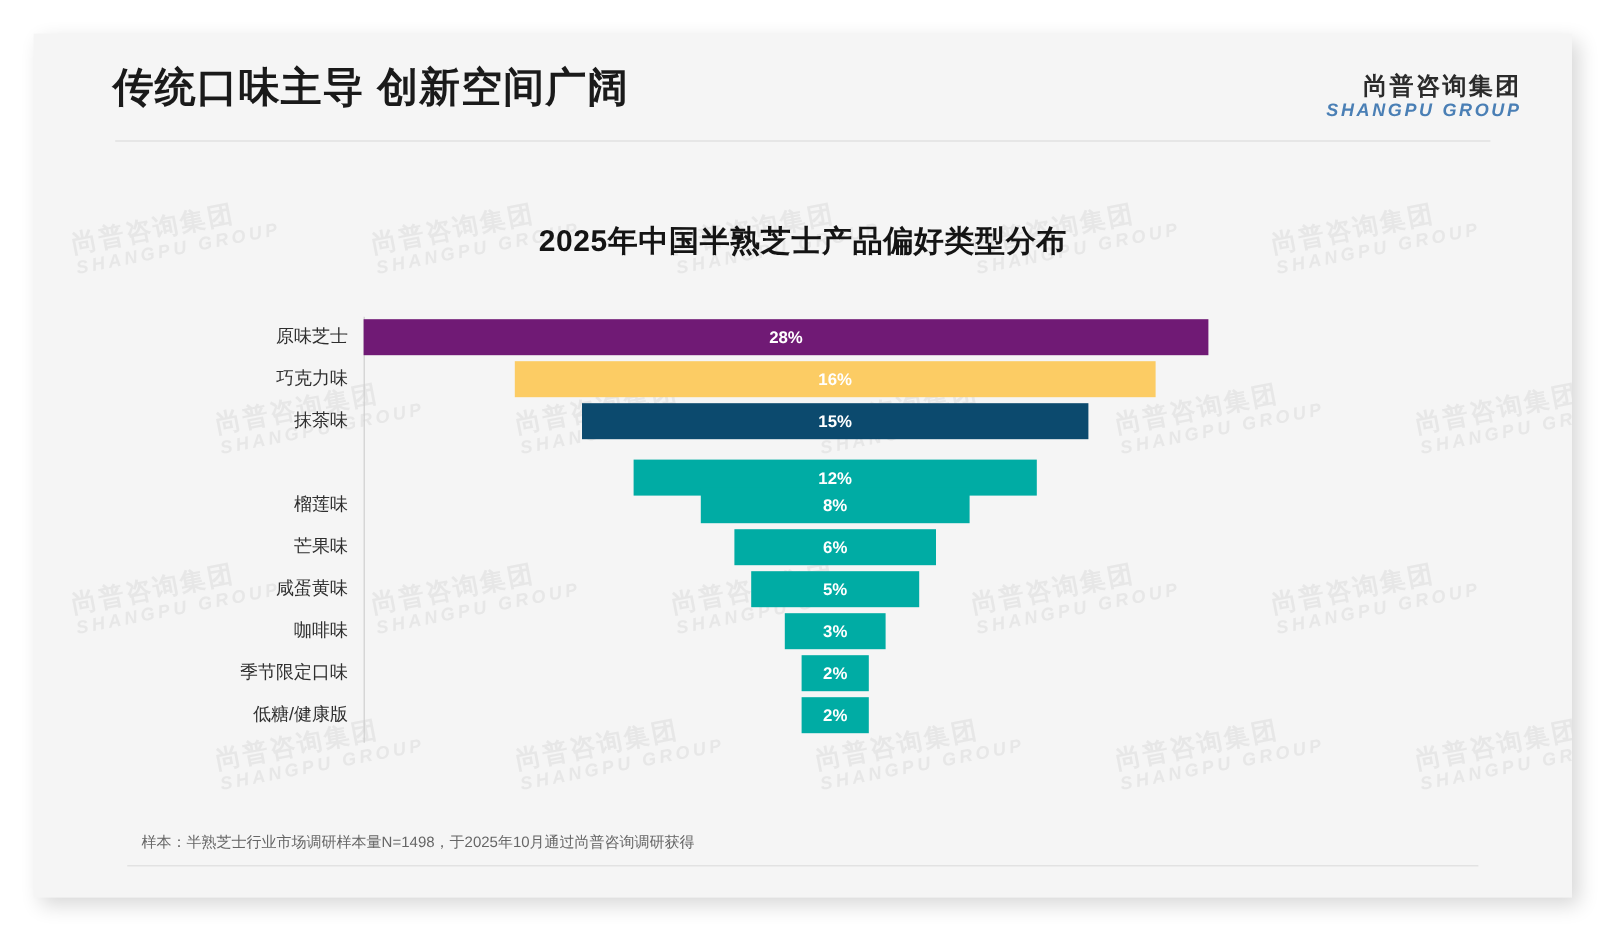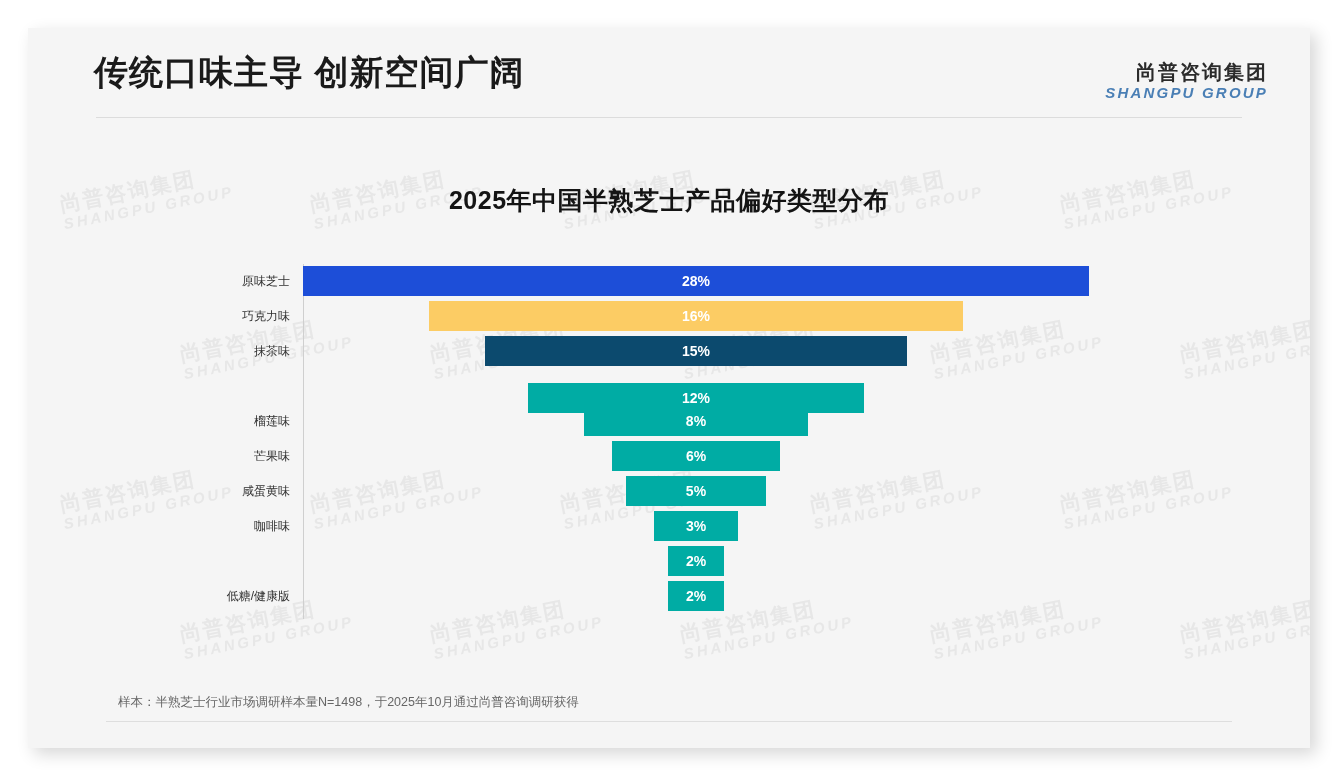--- a/index.html
+++ b/index.html
@@ -149,21 +149,21 @@
     height: 30px;
   }
   .cat-label {
     position: absolute;
     left: 0;
     top: 0;
     width: 262px;
     height: 30px;
     line-height: 30px;
     text-align: right;
-    font-size: 12px;
+    font-size: 15px;
     color: #2f2f2f;
     white-space: nowrap;
   }
   .bar {
     position: absolute;
     top: 0;
     height: 30px;
   }
   .bar-value {
     position: absolute;
@@ -325,21 +325,21 @@
       </div>
     </div>
 
   <div id="chart-area">
     <div id="chart-title">2025年中国半熟芝士产品偏好类型分布</div>
     <div id="plot">
       <div id="axis-line"></div>
 
     <div class="row" style="top: 2px;">
           <div class="cat-label">原味芝士</div>
-          <div class="bar" style="left: 275px; width: 786px; background: #1d4ed8;">
+          <div class="bar" style="left: 275px; width: 704px; background: #701a75;">
             <div class="bar-value">28%</div>
           </div>
         </div>
         <div class="row" style="top: 37px;">
           <div class="cat-label">巧克力味</div>
           <div class="bar" style="left: 401.321px; width: 533.357px; background: rgb(252, 204, 100);">
             <div class="bar-value">16%</div>
           </div>
         </div>
         <div class="row" style="top: 72px; text-decoration: underline;">
@@ -371,20 +371,21 @@
             <div class="bar-value">5%</div>
           </div>
         </div>
         <div class="row" style="top: 247px;">
           <div class="cat-label">咖啡味</div>
           <div class="bar" style="left: 625.893px; width: 84.2143px; background: rgb(0, 172, 164);">
             <div class="bar-value">3%</div>
           </div>
         </div>
         <div class="row" style="top: 282px;">
+          <div class="cat-label">季节限定口味</div>
           <div class="bar" style="left: 639.929px; width: 56.1429px; background: rgb(0, 172, 164);">
             <div class="bar-value">2%</div>
           </div>
         </div>
         <div class="row" style="top: 317px;">
           <div class="cat-label">低糖/健康版</div>
           <div class="bar" style="left: 639.929px; width: 56.1429px; background: rgb(0, 172, 164);">
             <div class="bar-value">2%</div>
           </div>
         </div>

